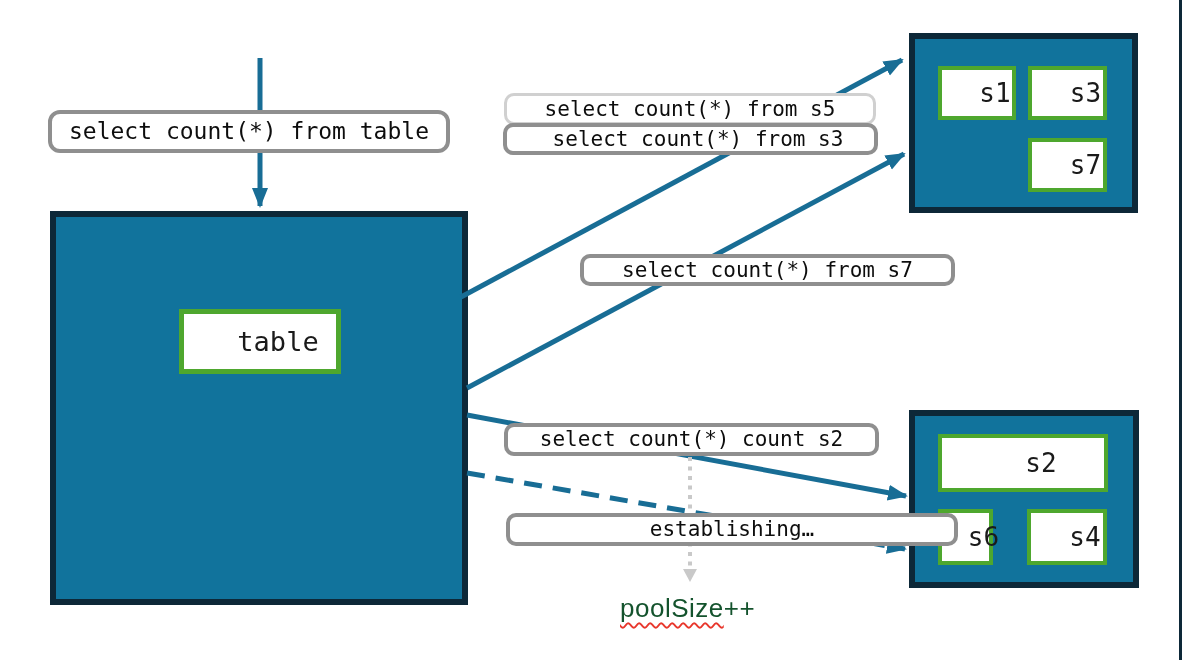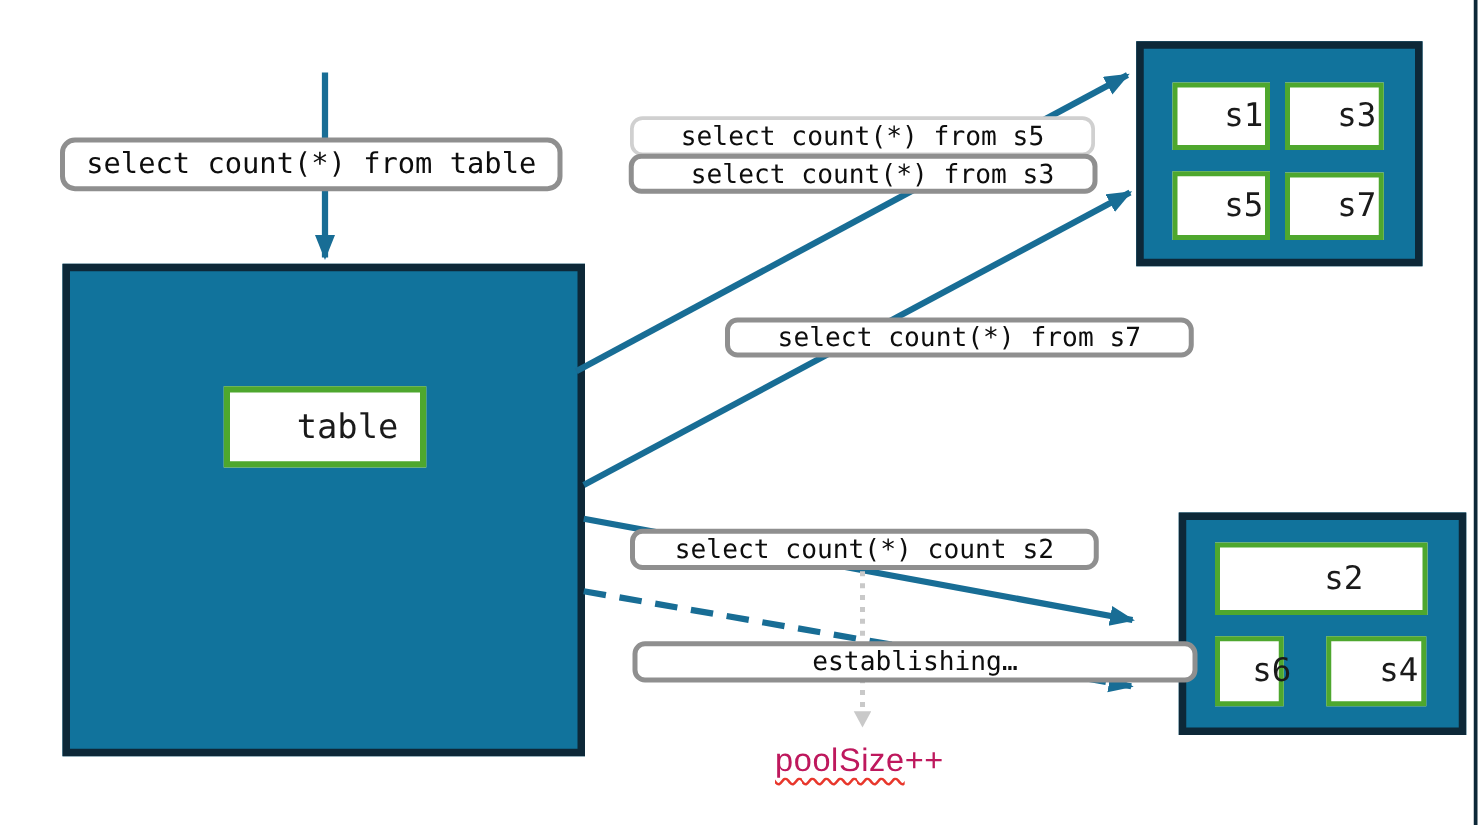--- a/index.html
+++ b/index.html
@@ -20,21 +20,21 @@
     position:absolute;background:#ffffff;border:4px solid #8f8f8f;border-radius:10px;
     box-sizing:border-box;display:flex;align-items:center;justify-content:center;
     color:#0d0d0d;font-size:21px;line-height:1;z-index:10;white-space:nowrap;
   }
   .qlabel.light{border:3px solid #d0d0d0;z-index:9;}
   .qlabel.big{font-size:23px;border-radius:12px;}
   .arrows{position:absolute;left:0;top:0;z-index:5;}
   .boxes{z-index:1;}
   .poolsize{
     position:absolute;left:620px;top:593px;z-index:10;
-    font-family:"Liberation Sans", sans-serif;font-size:26px;color:#be185d;
+    font-family:"Liberation Sans", sans-serif;font-size:26px;color:#14532d;
     letter-spacing:0.5px;
   }
   .poolsize .misspell{
     text-decoration:underline;
     text-decoration-style:wavy;
     text-decoration-color:#e8372c;
     text-decoration-thickness:2px;
     text-underline-offset:5px;
     text-decoration-skip-ink:none;
   }
@@ -47,25 +47,24 @@
 
 <div class="canvas">
 
   <div class="teal-box boxes" style="left:50px;top:211px;width:418px;height:394px;">
     <div class="white-cell table-cell" style="left:123px;top:92px;width:162px;height:65px;">table</div>
   </div>
 
   <div class="teal-box boxes" style="left:909px;top:33px;width:229px;height:180px;">
     <div class="white-cell" style="left:23px;top:27px;width:78px;height:54px;">s1</div>
     <div class="white-cell" style="left:113px;top:27px;width:79px;height:54px;">s3</div>
-    <div class="white-cell" style="left:23px;top:98px;width:78px;height:55px;">s5</div>
     <div class="white-cell" style="left:113px;top:99px;width:79px;height:54px;">s7</div>
   </div>
 
-  <div class="teal-box boxes" style="left:909px;top:410px;width:230px;height:178px;margin-left:34px;">
+  <div class="teal-box boxes" style="left:909px;top:410px;width:230px;height:178px;">
     <div class="white-cell" style="left:23px;top:18px;width:170px;height:58px;">s2</div>
     <div class="white-cell" style="left:23px;top:93px;width:55px;height:56px;">s6</div>
     <div class="white-cell" style="left:112px;top:93px;width:80px;height:56px;">s4</div>
   </div>
 
   <svg class="arrows" width="1184" height="660">
     <defs>
       <marker id="ah-teal" markerUnits="userSpaceOnUse" markerWidth="22" markerHeight="18" refX="18" refY="8" orient="auto">
         <path d="M0,0 L20,8 L0,16 Z" fill="#186d95"></path>
       </marker>

